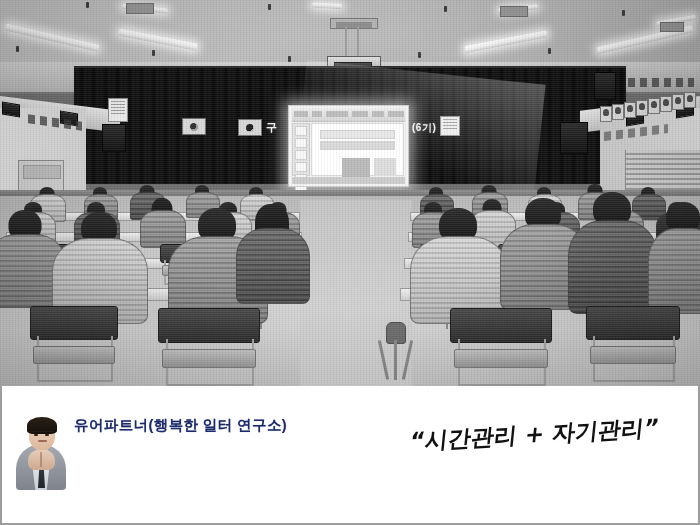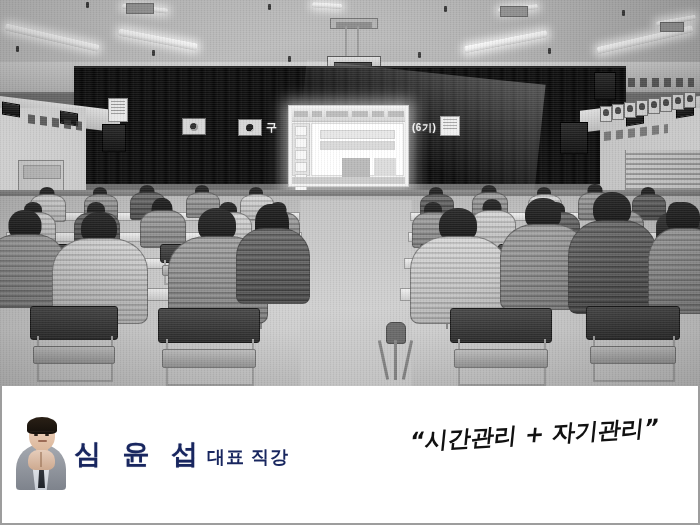--- a/index.html
+++ b/index.html
@@ -664,21 +664,19 @@
       <div class="pp-neck"></div>
       <div class="pp-head"></div>
       <div class="pp-hair"></div>
       <div class="pp-glass"></div>
       <div class="pp-eye" style="left:20px;bottom:54px;"></div>
       <div class="pp-eye" style="left:31px;bottom:54px;"></div>
       <div class="pp-mouth"></div>
       <div class="pp-hands"></div>
     </div>
 
-
-    <div class="name-line">
-      <span class="nm">심 윤 섭</span><span class="role">대표 직강</span>
-    </div>
+    <div class="org-line">유어파트너(행복한 일터 연구소)</div>
+
 
     <div class="slogan">“시간관리 + 자기관리”</div>
   </div>
 
 </div>
 
 </body></html>

